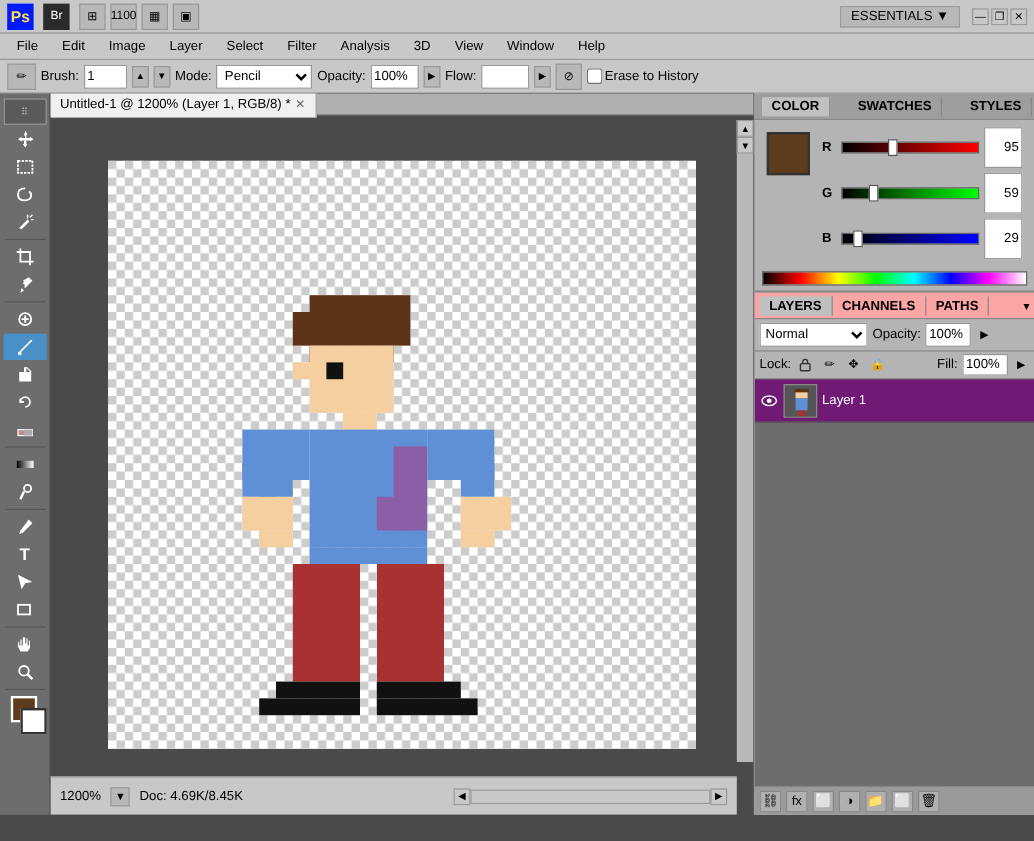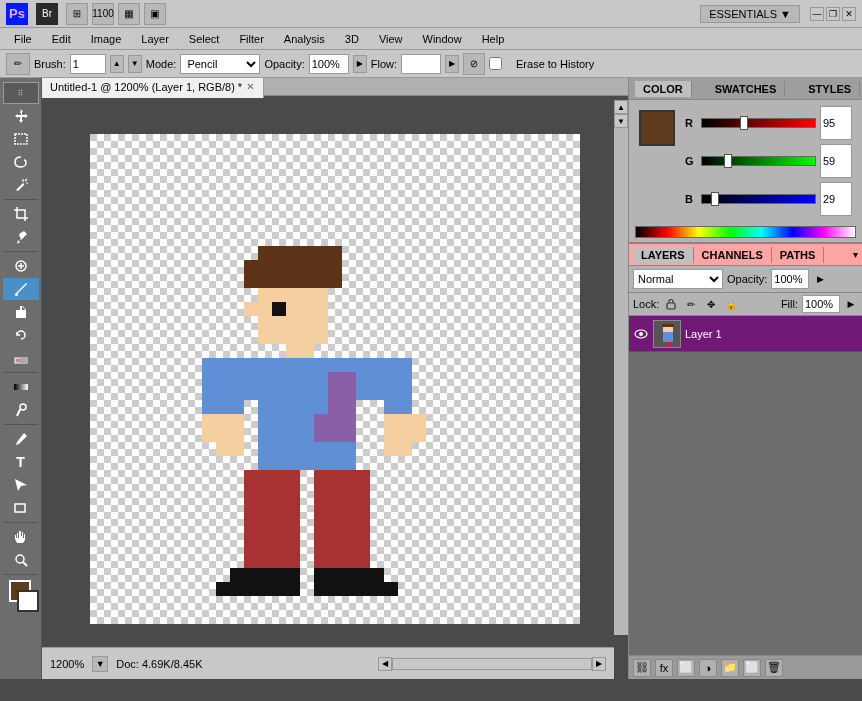--- a/index.html
+++ b/index.html
@@ -5,21 +5,21 @@
     * { margin: 0; padding: 0; box-sizing: border-box; }
     body { width: 862px; height: 701px; overflow: hidden; background: #4a4a4a; font-family: 'Arial', sans-serif; font-size: 11px; color: #000; }
 
     
     #topbar {
       width: 100%; height: 28px; background: #c8c8c8;
       display: flex; align-items: center; padding: 0 6px; gap: 4px;
       border-bottom: 1px solid #999;
     }
     .ps-logo {
-      width: 22px; height: 22px; background: #001aff; color: #f0abfc;
+      width: 22px; height: 22px; background: #001aff; color: #fde047;
       font-weight: bold; font-size: 13px; display: flex; align-items: center; justify-content: center;
       margin-right: 4px;
     }
     .bridge-logo {
       width: 22px; height: 22px; background: #2a2a2a; color: #fff;
       font-size: 10px; display: flex; align-items: center; justify-content: center;
       margin-right: 4px;
     }
     .topbar-icon {
       width: 22px; height: 22px; background: #b8b8b8; border: 1px solid #999;
@@ -49,21 +49,21 @@
       border-bottom: 1px solid #999;
     }
     .tool-opt-label { font-size: 11px; }
     .tool-opt-input {
       height: 20px; width: 50px; background: #fff; border: 1px solid #999;
       font-size: 11px; padding: 0 2px;
     }
     .tool-opt-select {
       height: 20px; background: #fff; border: 1px solid #999; font-size: 11px; padding: 0 2px; cursor: pointer;
     }
-    .checkbox-label { display: flex; align-items: center; gap: 14px; font-size: 11px; }
+    .checkbox-label { display: flex; align-items: center; gap: 2px; font-size: 11px; }
 
     
     #main-layout {
       display: flex; width: 100%; height: calc(701px - 28px - 22px - 28px - 22px);
     }
 
     
     #toolbox {
       width: 42px; background: #6d6d6d; min-height: 100%;
       display: flex; flex-direction: column; align-items: center; padding: 4px 2px; gap: 1px;
@@ -156,21 +156,21 @@
     .color-channel-label { width: 12px; font-size: 11px; font-weight: bold; }
     .color-slider-track {
       flex: 1; height: 10px; border: 1px solid #666; position: relative;
     }
     .color-slider-thumb {
       position: absolute; top: -3px; width: 8px; height: 14px;
       background: #fff; border: 1px solid #555; cursor: pointer;
     }
     .color-value-input {
       width: 32px; height: 16px; background: #fff; border: 1px solid #999;
-      font-size: 11px; padding: 16px 2px;
+      font-size: 11px; text-align: right; padding: 16px 2px;
     }
     .color-gradient-bar {
       margin: 4px 6px; height: 12px;
       background: linear-gradient(to right, #000, #ff0000, #ffff00, #00ff00, #00ffff, #0000ff, #ff00ff, #fff);
       border: 1px solid #666;
     }
 
     
     #layers-panel { flex: 1; background: #b4b4b4; display: flex; flex-direction: column; }
     .layers-header {

